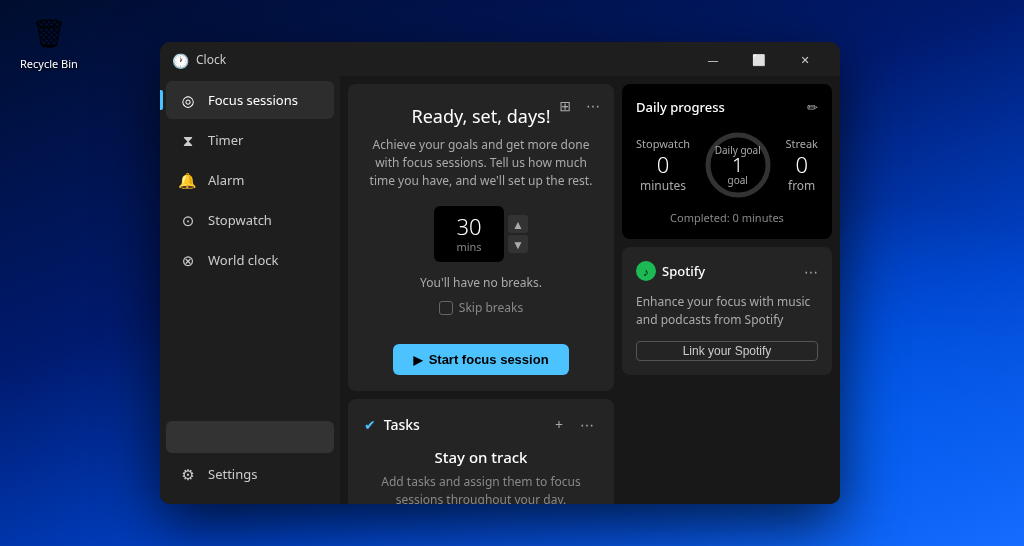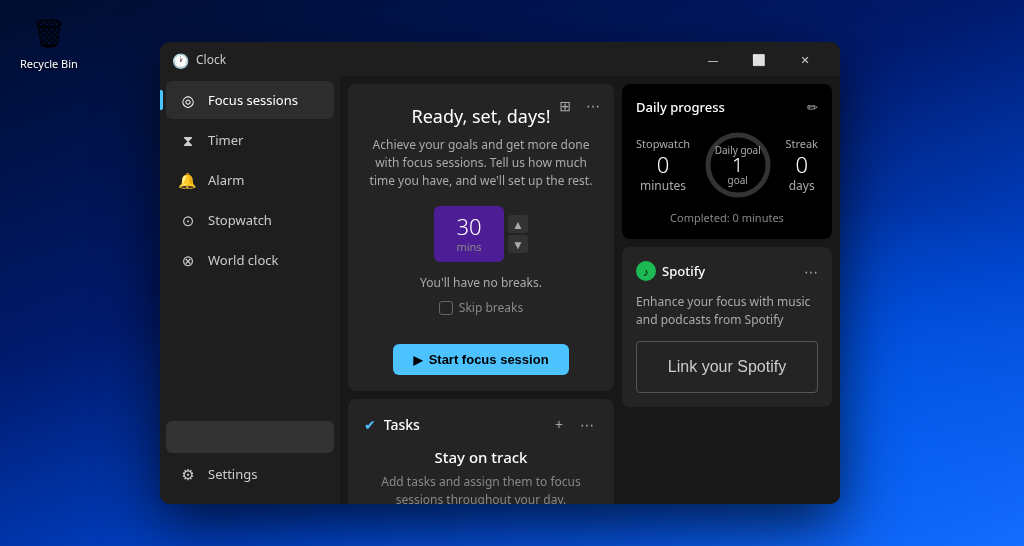--- a/index.html
+++ b/index.html
@@ -216,21 +216,21 @@
       max-width: 240px;
     }
     
     .time-picker {
       display: flex;
       align-items: center;
       gap: 4px;
       margin-bottom: 12px;
     }
     .time-box {
-      background: #4c1d95;
+      background: #000000;
       border-radius: 6px;
       width: 70px;
       height: 56px;
       display: flex;
       flex-direction: column;
       align-items: center;
       justify-content: center;
       position: relative;
     }
     .time-value {
@@ -496,22 +496,22 @@
       line-height: 1.5;
       margin-bottom: 12px;
     }
     .spotify-link-btn {
       display: block;
       width: 100%;
       background: transparent;
       border: 1px solid #555;
       border-radius: 4px;
       color: #cccccc;
-      font-size: 16px;
-      padding: 16px;
+      font-size: 12px;
+      padding: 2px;
       cursor: pointer;
       text-align: center;
     }
   </style>
 </head>
 <body>
 
 <div class="desktop-bg"></div>
 
 <div class="recycle-bin">
@@ -635,21 +635,21 @@
                   <span class="goal-label">Daily goal</span>
                   <span class="goal-value">1</span>
                   <span class="goal-unit">goal</span>
                 </div>
               </div>
             </div>
 
             <div class="stat-item">
               <span class="stat-label">Streak</span>
               <span class="stat-value">0</span>
-              <span class="stat-unit">days</span>
+              <span class="stat-unit">from</span>
             </div>
           </div>
           <div class="completed-text">Completed: 0 minutes</div>
         </div>
 
         <div class="spotify-card">
           <div class="spotify-header">
             <div class="spotify-logo">
               <div class="spotify-icon">♪</div>
               <span class="spotify-name">Spotify</span>

